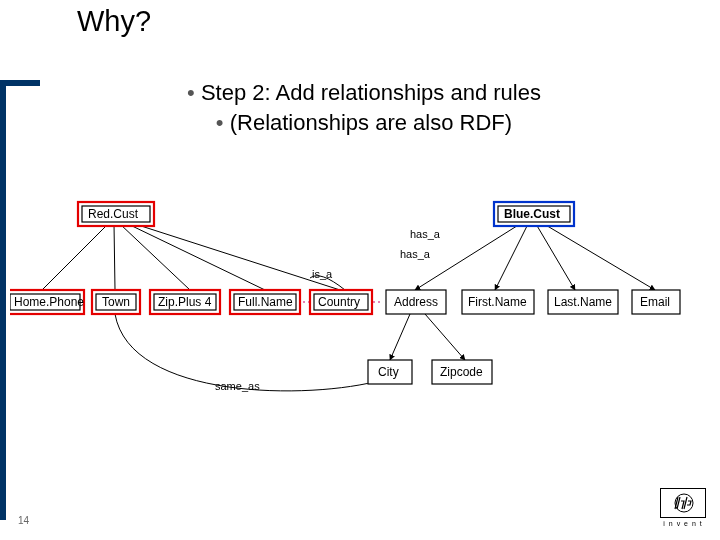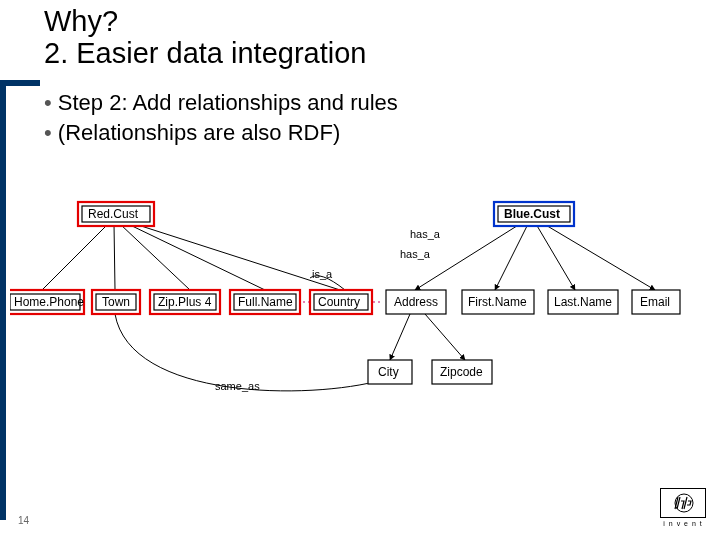--- a/index.html
+++ b/index.html
@@ -1,22 +1,22 @@
 <!DOCTYPE html>
 <html><head>
 <meta charset="utf-8">
 <style>
   * { box-sizing: border-box; margin: 0; padding: 0; }
   body { width: 720px; height: 540px; font-family: Arial, Helvetica, sans-serif; background: #fff; position: relative; overflow: hidden; }
   .sidebar { position: absolute; left: 0; top: 80px; width: 6px; height: 440px; background: #003366; }
   .corner { position: absolute; left: 6px; top: 80px; width: 34px; height: 6px; background: #003366; }
   .title { position: absolute; left: 44px; top: 6px; width: 640px; }
-  .title .t1 { font-size: 29px; color: #000; line-height: 1.1; }
+  .title .t1 { font-size: 29px; color: #000; line-height: 1.1; margin-left: 33px; }
   .title .t2 { font-size: 29px; color: #000; line-height: 1.1; }
-  .bullets { position: absolute; left: 44px; top: 88px; width: 640px; }
+  .bullets { position: absolute; left: 44px; top: 78px; width: 640px; text-align: center; }
   .bullets li { list-style: none; font-size: 22px; color: #000; line-height: 1.35; }
   .bullets li::before { content: "• "; color: #555; }
   .diagram { position: absolute; left: 10px; top: 190px; width: 700px; height: 230px; }
   .page-no { position: absolute; left: 18px; bottom: 14px; font-size: 10px; color: #666; }
   .logo { position: absolute; right: 14px; bottom: 8px; width: 46px; height: 44px; }
   .logo .box { width: 46px; height: 30px; border: 1.5px solid #000; position: relative; }
   .logo .hp { position: absolute; left: 8px; top: 4px; width: 30px; height: 20px; }
   .logo .invent { text-align: center; font-size: 7px; letter-spacing: 1px; margin-top: 2px; }
   svg { width: 100%; height: 100%; }
   .node rect { fill: #fff; stroke: #000; stroke-width: 1.2; }
@@ -26,21 +26,20 @@
   .edge-label { font-size: 11px; font-family: Arial; }
 </style>
 </head>
 <body>
 
 <div class="sidebar"></div>
 <div class="corner"></div>
 
 <div class="title">
   <div class="t1">Why?</div>
-  <div class="t2">2. Easier data integration</div>
 </div>
 
 <ul class="bullets">
   <li>Step 2: Add relationships and rules</li>
   <li>(Relationships are also RDF)</li>
 </ul>
 
 <div class="diagram">
 <svg viewBox="0 0 700 230">
   <defs>

